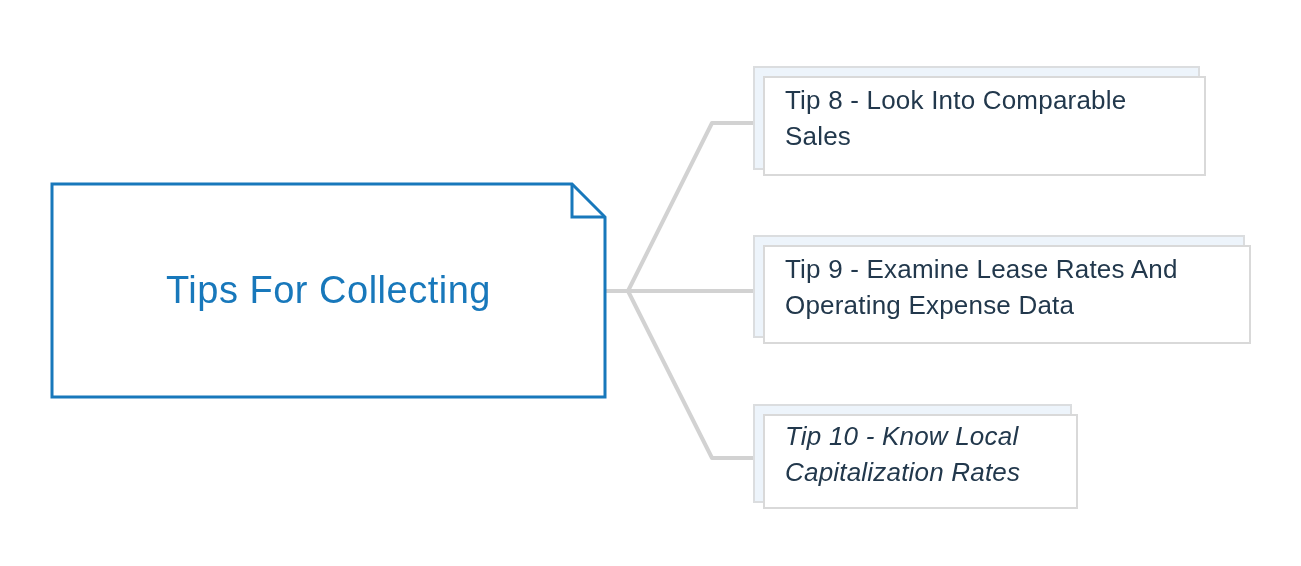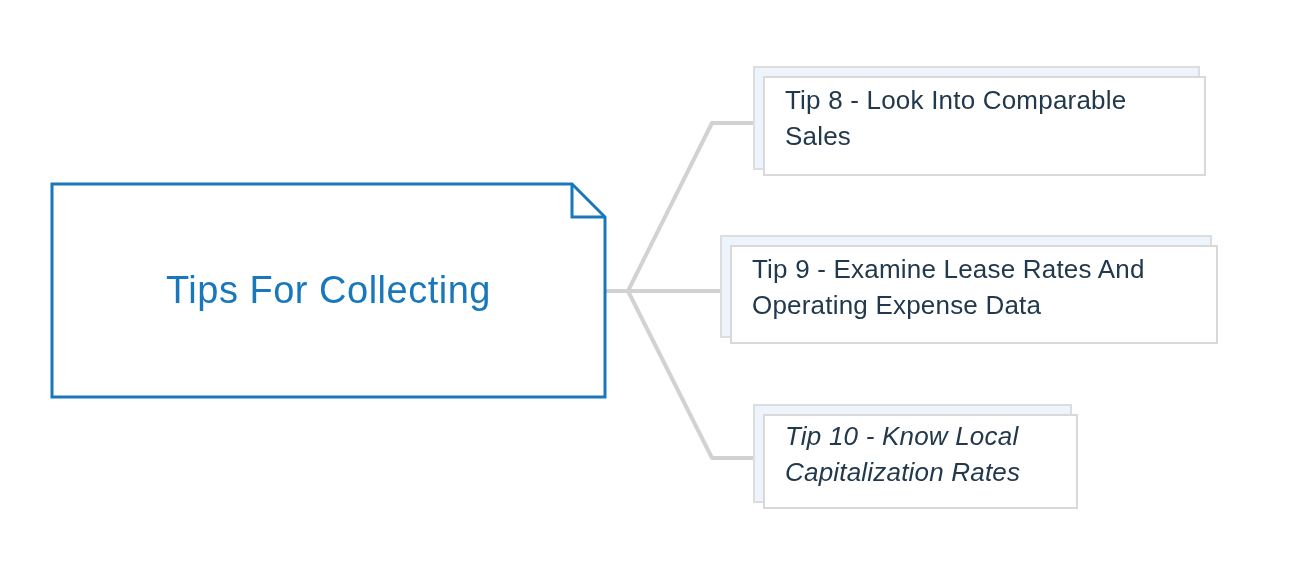--- a/index.html
+++ b/index.html
@@ -75,21 +75,21 @@
     top: 8px;
     left: 8px;
     width: 100%;
     height: 100%;
     box-sizing: border-box;
     background: #ffffff;
     border: 2px solid #D9D9D9;
     z-index: -1;
   }
   .card-1 { left: 753px; top: 66px;  width: 447px; height: 104px; }
-  .card-2 { left: 720px; top: 235px; width: 492px; height: 103px; }
+  .card-2 { left: 753px; top: 235px; width: 492px; height: 103px; }
   .card-3 { left: 753px; top: 404px; width: 319px; height: 99px; font-style: italic; }
 </style>
 </head>
 <body>
 
 <div class="stage">
 
   <svg class="overlay" viewBox="0 0 1301 566">
 
     <g stroke="#D2D2D2" stroke-width="4" fill="none" stroke-linejoin="round" stroke-linecap="butt">

